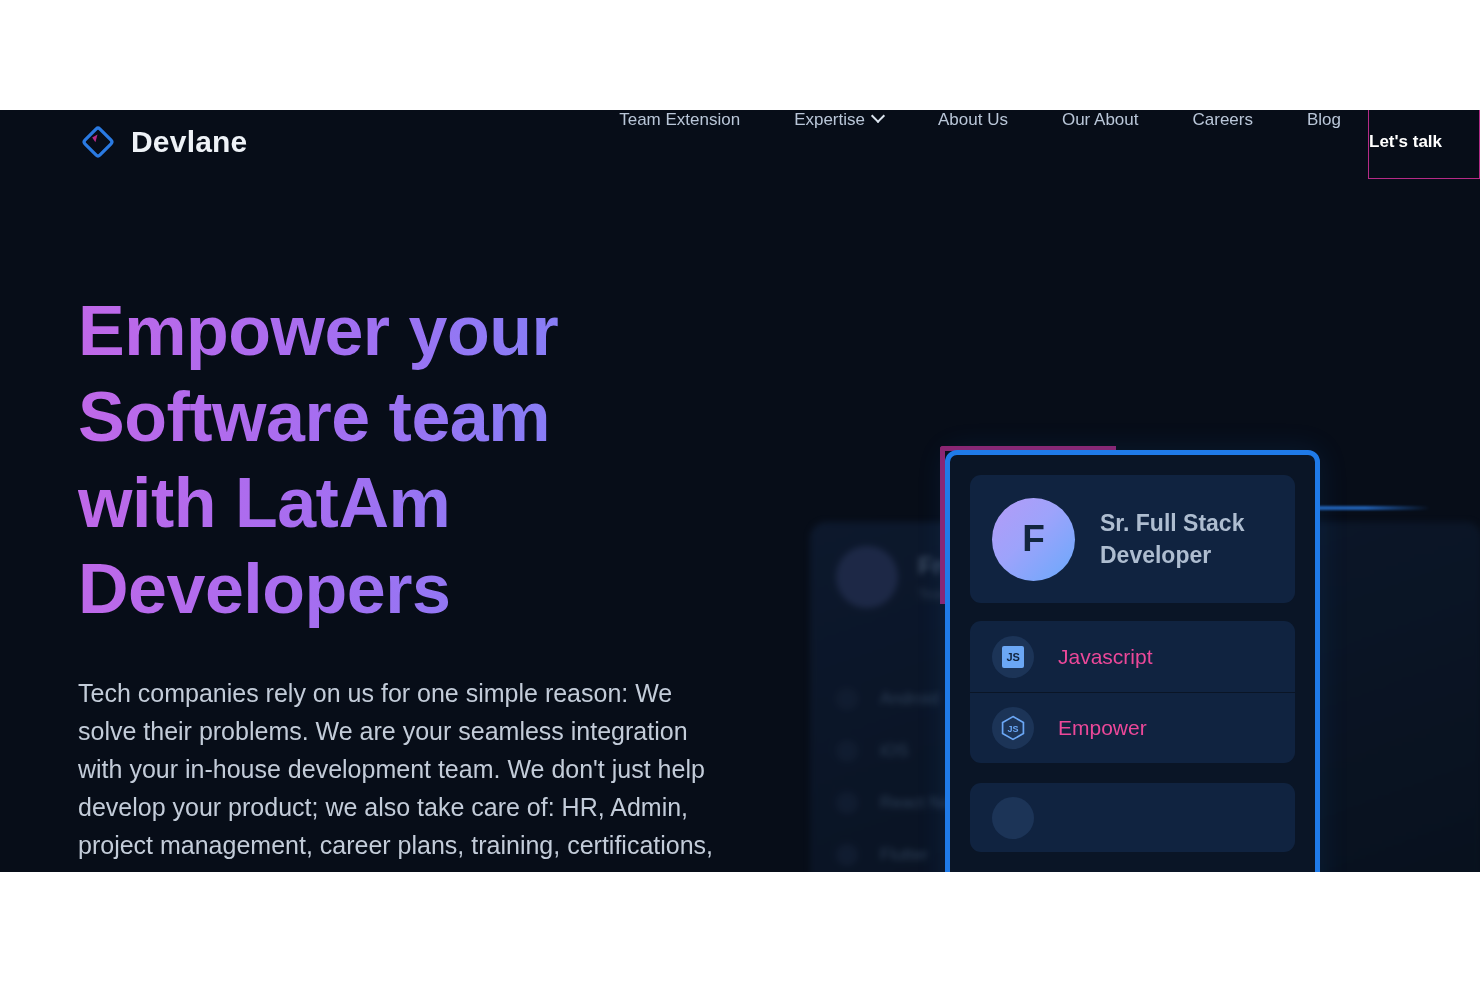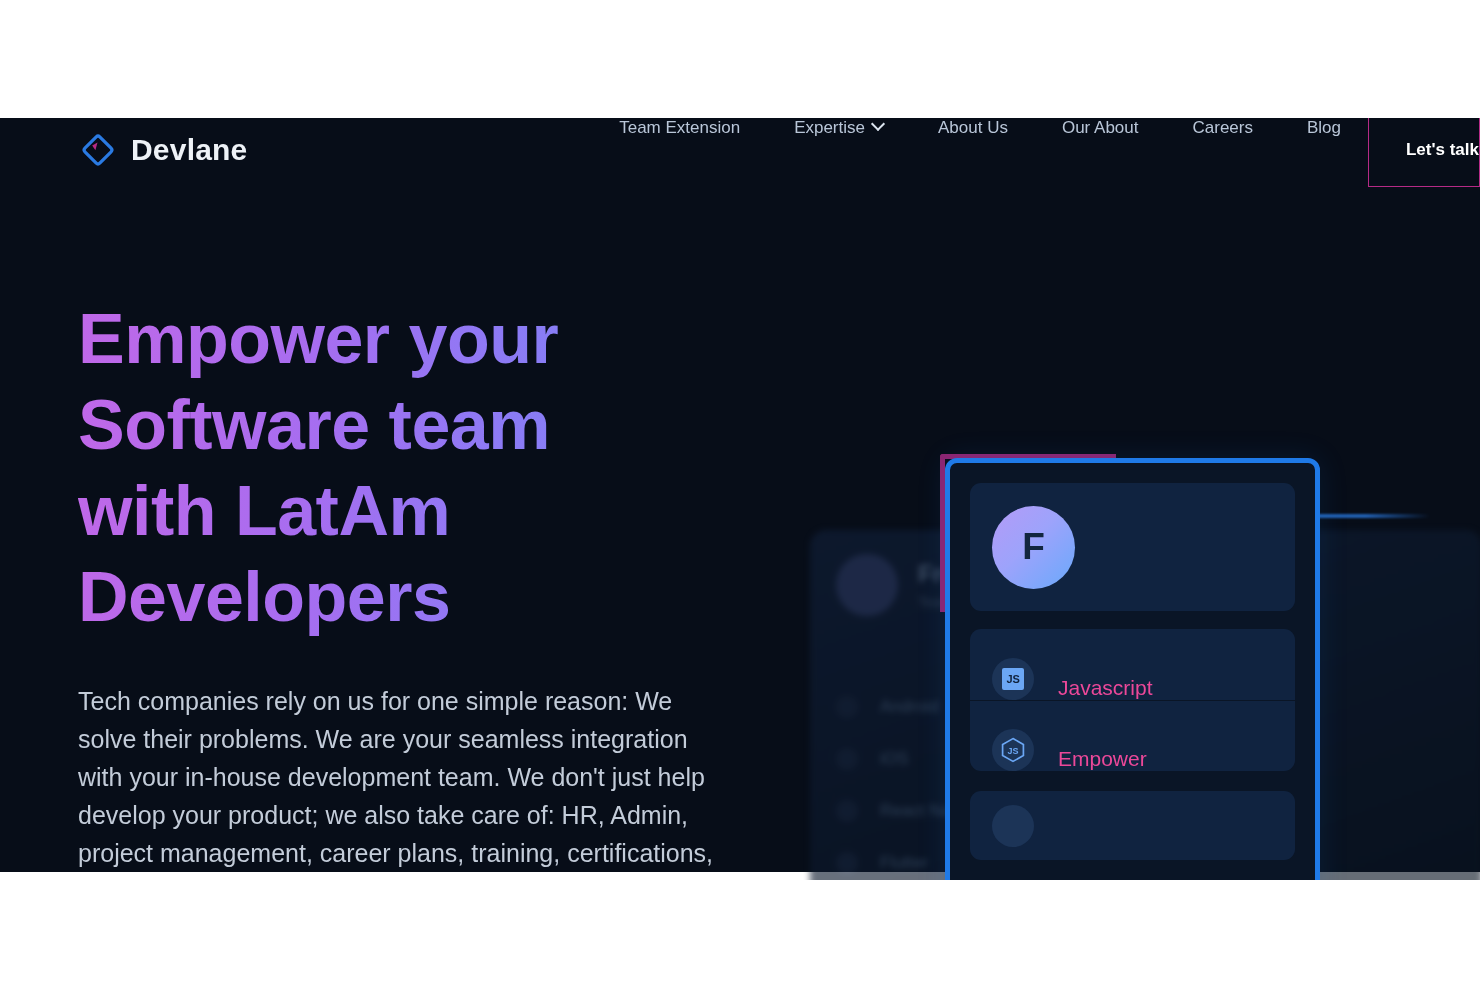--- a/index.html
+++ b/index.html
@@ -22,21 +22,20 @@
   }
 
   .page {
     position: absolute;
     left: 0;
     top: 110px;
     width: 1480px;
     height: 762px;
     background: #070d18;
     overflow: hidden;
-    margin-top: 8px;
   }
 
   .top-white-band {
     position: absolute;
     left: 0; top: 0;
     width: 1480px; height: 110px;
     background: #ffffff;
   }
   .bottom-white-band {
     position: absolute;
@@ -114,21 +113,21 @@
   .lets-talk {
     width: 112px;
     height: 74px;
     border: 1.6px solid #b52a86;
     color: #ffffff;
     font-size: 17px;
     font-weight: 600;
     background: transparent;
     display: flex;
     align-items: center;
-    justify-content: flex-end;
+    justify-content: flex-start;
     cursor: pointer;
     white-space: nowrap;
     margin-right: 0;
   }
 
   
   .hero-left {
     position: absolute;
     left: 78px;
     top: 178px;
@@ -293,21 +292,21 @@
 
   .skills {
     margin-top: 18px;
     background: #102340;
     border-radius: 11px;
     overflow: hidden;
   }
   .skill-row {
     height: 71px;
     display: flex;
-    align-items: flex-end;
+    align-items: center;
     padding-left: 22px;
     gap: 24px;
     cursor: pointer;
   }
   .skill-row + .skill-row { border-top: 1px solid #0a1526; }
   .skill-ic {
     width: 42px; height: 42px;
     border-radius: 50%;
     background: #1c3457;
     flex: none;
@@ -463,20 +462,22 @@
       </div>
 
       <div class="ghost-strip"></div>
 
       <div class="accent-frame"></div>
 
       <div class="card-outline">
 
         <div class="profile-tile">
           <div class="avatar">F</div>
+          <div class="profile-title">Sr. Full Stack
+Developer</div>
         </div>
 
         <div class="skills">
 
           <div class="skill-row">
             <span class="skill-ic">
               <span class="js-box">JS</span>
             </span>
             <span class="skill-label">Javascript</span>
           </div>

